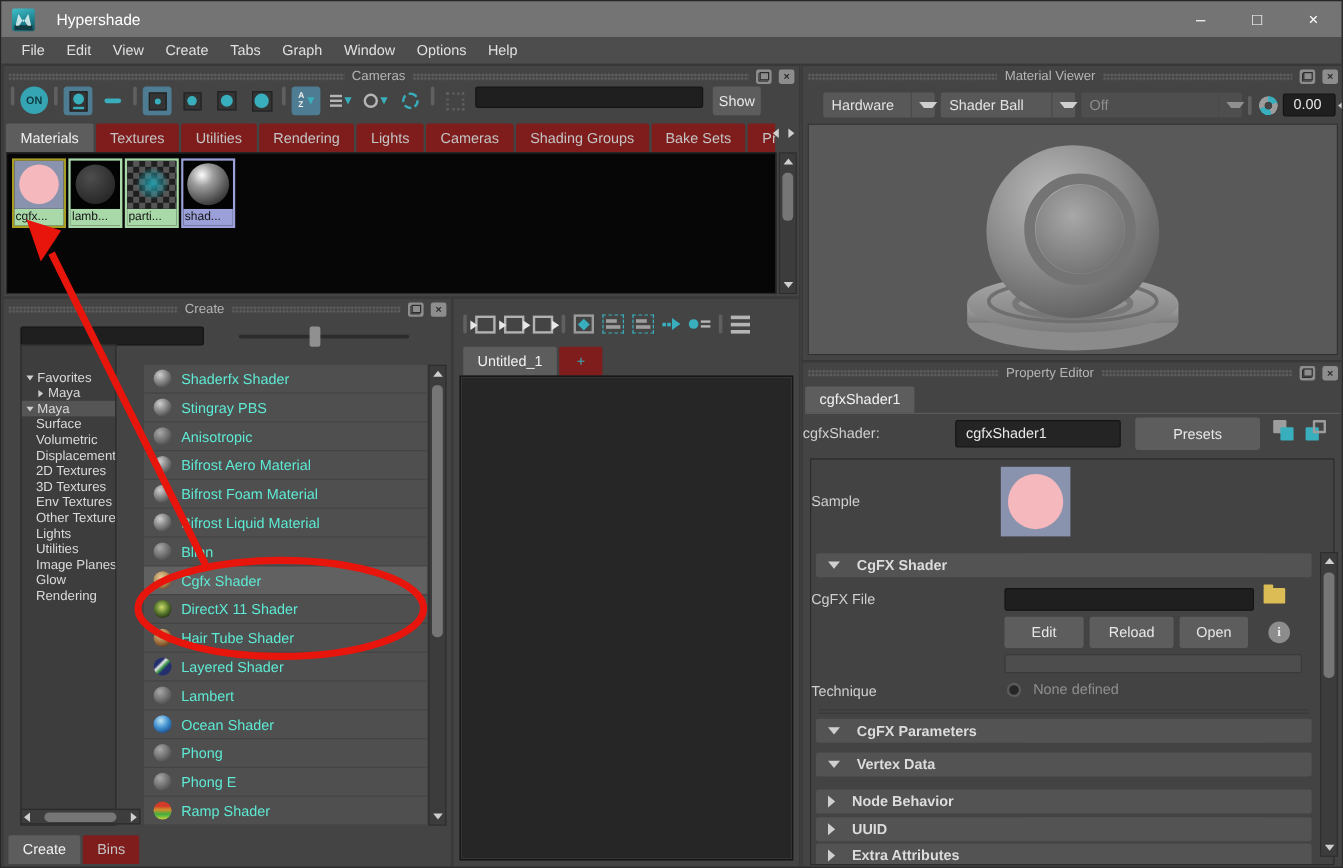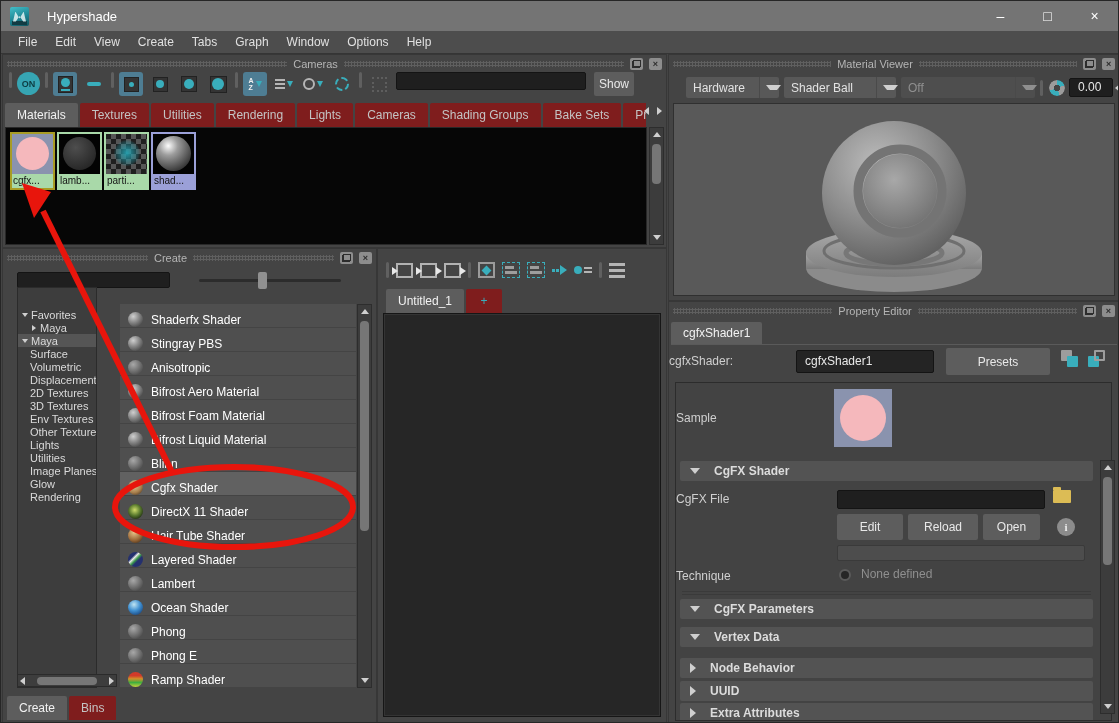--- a/index.html
+++ b/index.html
@@ -89,21 +89,21 @@
   .ctree{position:absolute;left:14px;top:38px;width:80px;bottom:34px;background:#3d3d3d;border:1px solid #2b2b2b;overflow:hidden;font-size:11px;color:#dadada;padding-top:20px}
   .trow{height:13px;display:flex;align-items:center;gap:3px;padding-left:3px;white-space:nowrap}
   .trow.sel{background:#555}
   .trow .sp{width:7px;flex:none;display:flex;justify-content:center}
   .trow.ind1{padding-left:12px}
   .ctree .tri-d{border-left-width:3px;border-right-width:3px;border-top-width:4px}
   .ctree .tri-r{border-top-width:3px;border-bottom-width:3px;border-left-width:4px}
   .hscroll{position:absolute;left:14px;bottom:35px;width:100px;height:13px;background:#3d3d3d;border:1px solid #2b2b2b;display:flex;align-items:center;justify-content:space-between;padding:0 2px}
   .hthumb{width:60px;height:8px;background:#767676;border-radius:4px}
   .clist{position:absolute;left:117px;top:55px;width:236px;bottom:34px;overflow:hidden}
-  .citem{height:23px;margin-bottom:1px;background:#4f4f4f;display:flex;align-items:flex-end;gap:8px;padding-left:8px;color:#ffffff}
+  .citem{height:23px;margin-bottom:1px;background:#4f4f4f;display:flex;align-items:center;gap:8px;padding-left:8px;color:#5eead4}
   .citem.hl{background:#616161}
   .cicon{width:15px;height:15px;border-radius:50%;flex:none}
   .i-gray{background:radial-gradient(circle at 35% 30%,#cfcfcf,#8a8a8a 40%,#3a3a3a 90%)}
   .i-flat{background:radial-gradient(circle at 35% 30%,#a8a8a8,#6e6e6e 50%,#3a3a3a 95%)}
   .i-cgfx{background:radial-gradient(circle at 40% 35%,#e8cf9a,#a9804d 55%,#4a3category 90%);background:radial-gradient(circle at 40% 35%,#e8cf9a,#a9804d 55%,#4a3420 90%)}
   .i-dx{background:radial-gradient(circle at 45% 40%,#cddc6a,#5a7a2e 45%,#15200d 85%)}
   .i-hair{background:radial-gradient(circle at 40% 30%,#e6c288,#9a6a3a 55%,#3a2410 95%)}
   .i-layer{background:linear-gradient(135deg,#24306e 30%,#e8e8e8 40%,#3a9a4a 52%,#24306e 62%);border-radius:50%}
   .i-ocean{background:radial-gradient(circle at 40% 30%,#bfe4f2,#3f8fd0 45%,#143a70 90%)}
   .i-ramp{background:linear-gradient(180deg,#d23a2a 25%,#d28f2a 45%,#3fae3f 70%,#c9d23a 100%);border-radius:50%}

